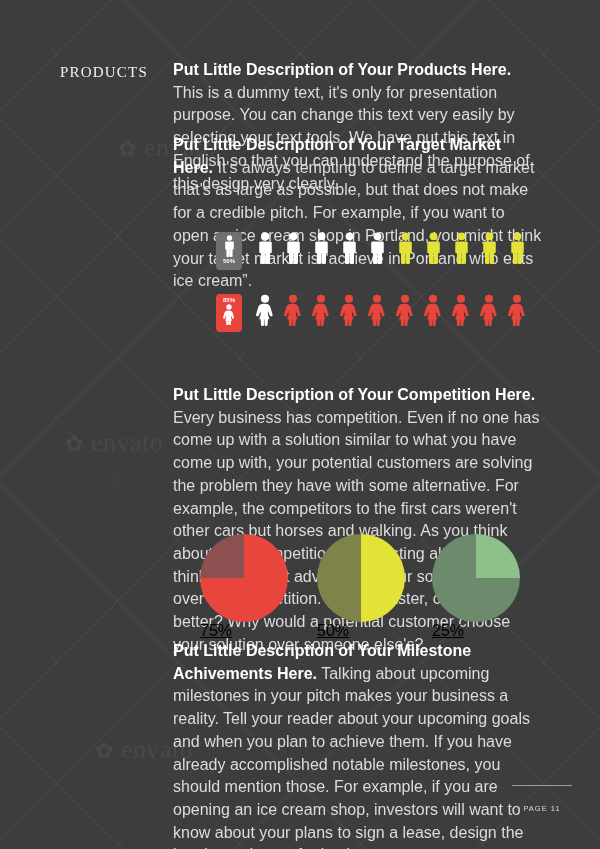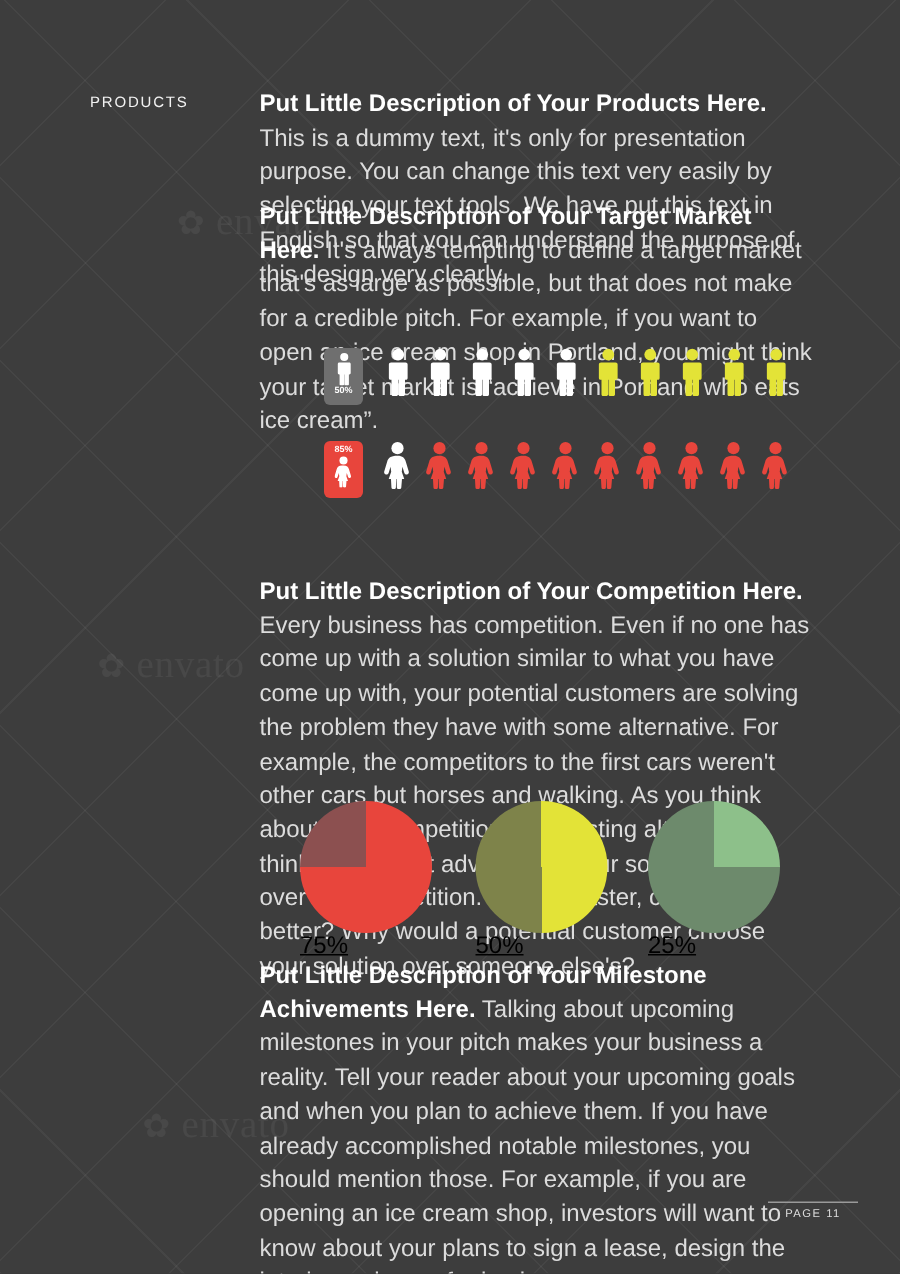--- a/index.html
+++ b/index.html
@@ -45,23 +45,23 @@
   .content {
     position: absolute;
     left: 0; top: 0;
     width: 600px;
     height: 849px;
   }
 
   .section-title {
     position: absolute;
     color: #f2f2f2;
-    font-size: 10px;
+    font-size: 15px;
     letter-spacing: 1.2px;
-    font-family: Liberation Sans, sans-serif;
+    font-family: Liberation Serif, serif;
     line-height: 1.35;
   }
   .body-text {
     position: absolute;
     left: 173px;
     width: 370px;
     color: #dcdcdc;
     font-size: 16px;
     line-height: 1.42;
     text-align: left;
@@ -109,21 +109,21 @@
   }
 
   .page-num {
     position: absolute;
     right: 28px;
     bottom: 36px;
     color: #dddddd;
     font-size: 7.5px;
     letter-spacing: 1px;
     border-top: 1px solid #9a9a9a;
-    padding-top: 2px;
+    padding-top: 18px;
     width: 60px;
     text-align: center;
   }
 </style>
 </head>
 <body>
 
 <div class="page">
   <div class="hatch"></div>
 

